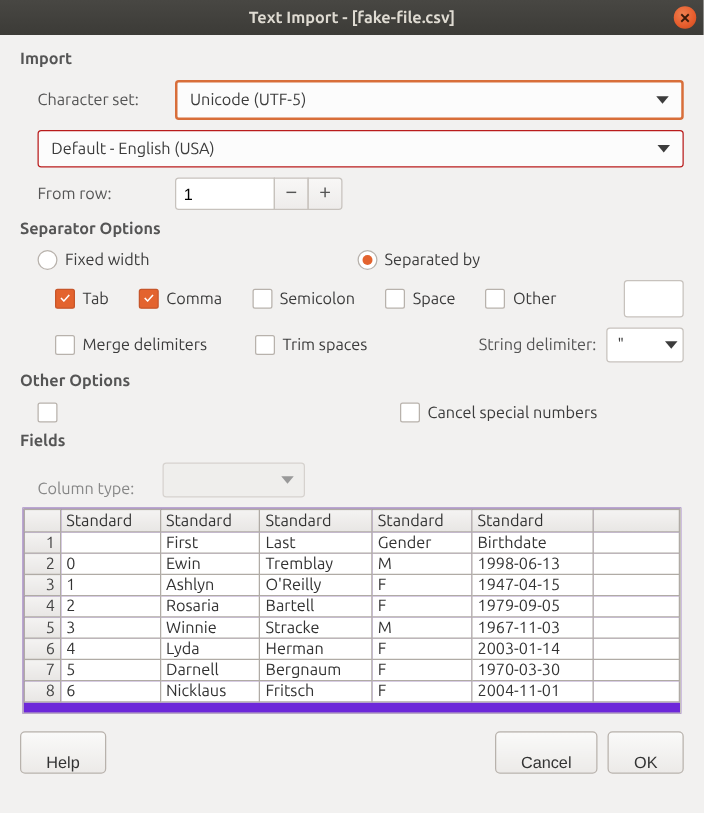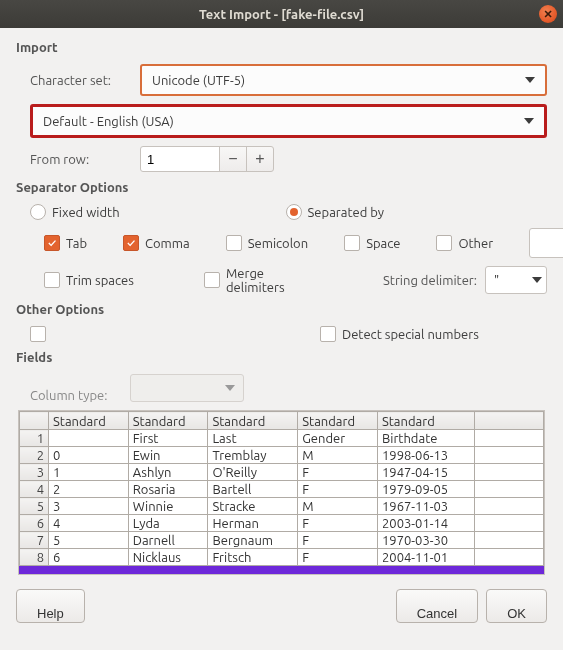--- a/index.html
+++ b/index.html
@@ -49,21 +49,21 @@
   margin-left: 14px;
 }
 .form-row .lbl {
   width: 110px;
   color: #555;
 }
 .dropdown {
   flex: 1;
   height: 28px;
   background: #fcfcfc;
-  border: 3px solid #b91c1c;
+  border: 1px solid #b91c1c;
   border-radius: 3px;
   display: flex; align-items: center;
   padding: 0 10px;
   position: relative;
   cursor: pointer;
 }
 .dropdown.focus {
   border: 2px solid #d86e3a;
 }
 .dropdown .caret {
@@ -116,21 +116,21 @@
   display:flex; align-items:center; justify-content:center;
   cursor:pointer;
 }
 .radio.checked::after {
   content:"";
   width:8px; height:8px; border-radius:50%;
   background:#e3632e;
 }
 .sep-checks {
   display:flex;
-  gap: 36px;
+  gap: 24px;
   margin-left: 28px;
   margin-bottom: 8px;
   align-items:center;
 }
 .checkbox {
   width: 14px; height: 14px;
   border: 1px solid #b8b2ac;
   background:#fff;
   border-radius: 2px;
   margin-right: 6px;
@@ -319,42 +319,42 @@
     <div class="chk-item">
       <div class="checkbox"></div>
       <span>Other</span>
     </div>
     <input class="other-input" value="" style="">
   </div>
 
   <div class="sep-checks2">
     <div class="chk-item">
       <div class="checkbox"></div>
+      <span>Merge delimiters</span>
+    </div>
+    <div class="chk-item">
+      <div class="checkbox"></div>
       <span>Trim spaces</span>
-    </div>
-    <div class="chk-item">
-      <div class="checkbox"></div>
-      <span>Merge delimiters</span>
     </div>
     <span class="delim-lbl">String delimiter:</span>
     <div class="delim-combo">
       <span>"</span>
       <div class="caret"></div>
     </div>
   </div>
 
   <div class="section-head">Other Options</div>
 
   <div class="other-opts">
     <div class="chk-item">
       <div class="checkbox"></div>
     </div>
     <div class="chk-item">
       <div class="checkbox"></div>
-      <span>Detect special numbers</span>
+      <span>Cancel special numbers</span>
     </div>
   </div>
 
   <div class="section-head">Fields</div>
 
   <div class="fields-row">
     <div class="lbl">Column type:</div>
     <div class="col-type-dd">
       <span></span>
       <div class="caret"></div>

